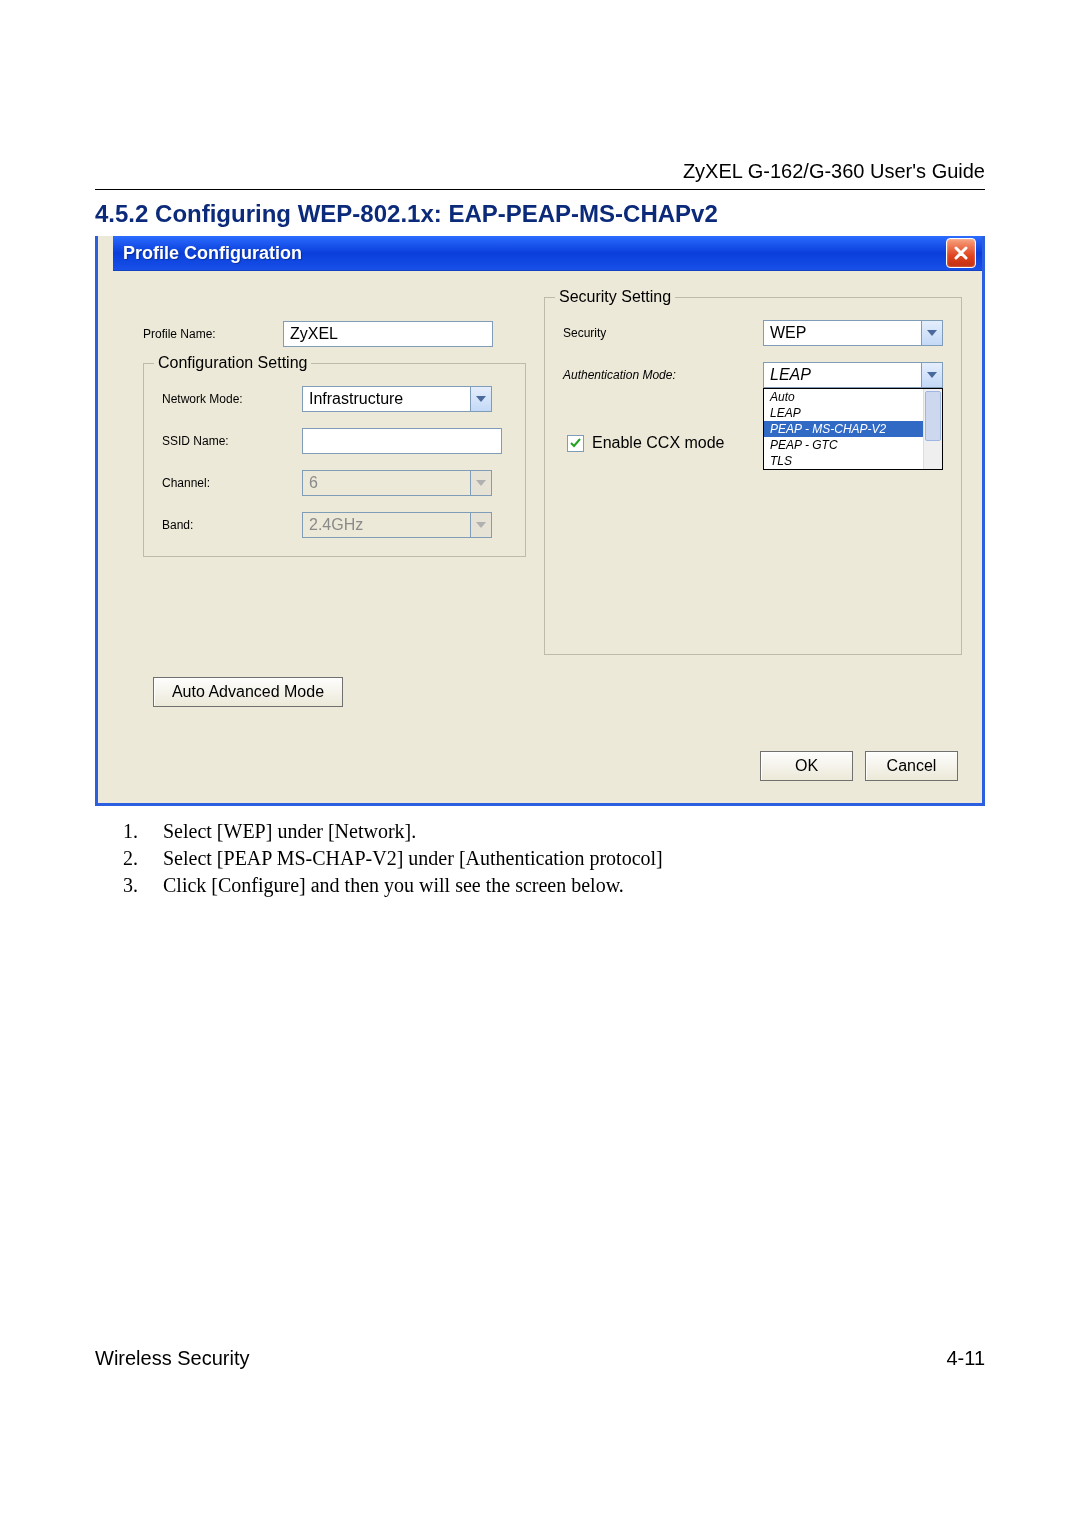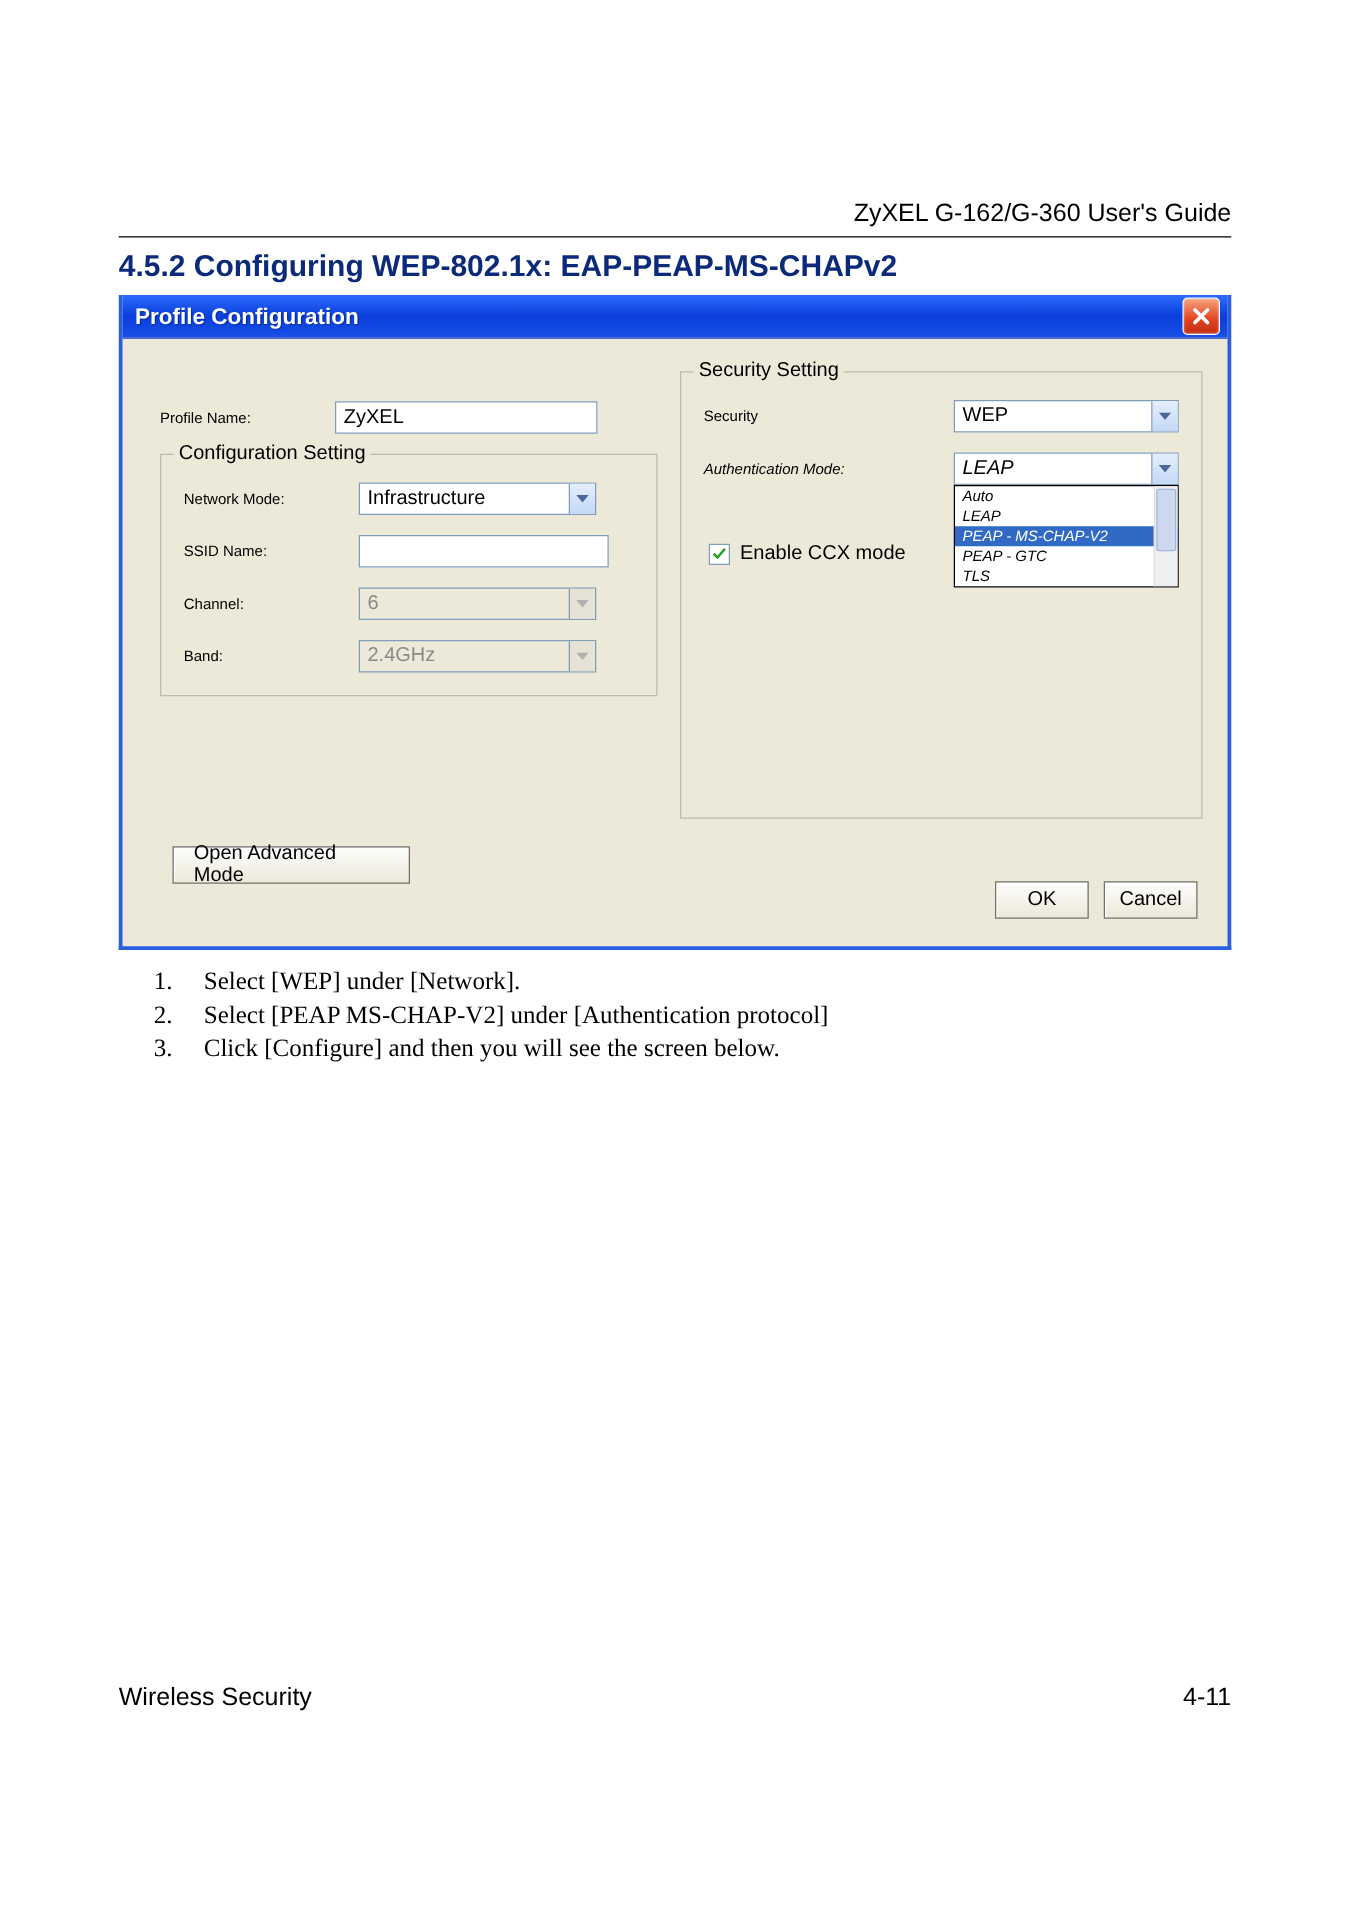--- a/index.html
+++ b/index.html
@@ -31,20 +31,21 @@
     margin: 4px 0 8px 0;
   }
   
   .dialog {
     border: 3px solid #2b5fe0;
     border-top: none;
     width: 100%;
     box-sizing: border-box;
     background: #ece9d8;
     position: relative;
+    padding-left: 15px;
   }
   .title-bar {
     height: 34px;
     background: linear-gradient(to bottom, #2b6cff 0%, #0a3edb 50%, #1850e8 100%);
     display: flex;
     align-items: center;
     padding: 0 6px 0 10px;
     border-bottom: 1px solid #1443c2;
   }
   .title-text {
@@ -185,21 +186,21 @@
     border:1px solid #707070;
     background: linear-gradient(to bottom,#fdfdfd 0%, #ece9d8 100%);
     font-size:16px;
     height:30px;
     display:flex; align-items:center; justify-content:center;
     padding:0 16px;
     box-sizing:border-box;
     box-shadow: 1px 1px 0 #fff inset;
   }
   .btn.wide{ width:190px;}
-  .btn.sm{ width:75px;}
+  .btn.sm{ width:93px;margin-top:46px;}
   .bottom-right{ margin-left:auto; display:flex; gap:12px; margin-top:28px;}
   
   .instructions{
     margin: 14px 0 0 28px;
     font-size:20px;
     font-family: 'Times New Roman', serif;
   }
   .instructions .li{ display:flex; margin-bottom:4px; }
   .instructions .idx{ width:40px; }
   .page-footer{
@@ -329,21 +330,21 @@
                   <path d="M1 5 L4 8 L10 1" stroke="#21a121" stroke-width="2" fill="none"></path>
                 </svg>
             </span>
             <span>Enable CCX mode</span>
           </div>
         </div>
       </div>
     </div>
 
     <div class="bottom-bar">
-      <div class="btn wide">Open Advanced Mode</div>
+      <div class="btn wide">Auto Advanced Mode</div>
       <div class="bottom-right">
         <div class="btn sm">OK</div>
         <div class="btn sm">Cancel</div>
       </div>
     </div>
   </div>
 
   <div class="instructions" id="instr-list">
       <div class="li">
         <div class="idx">1.</div>

